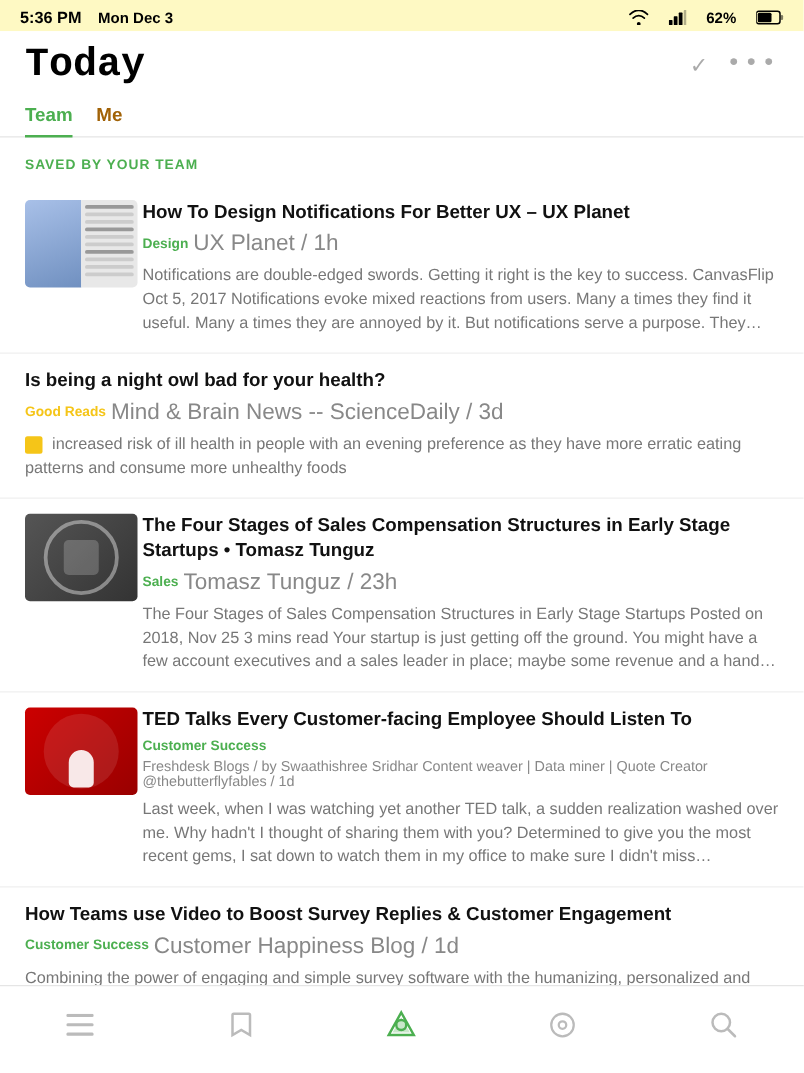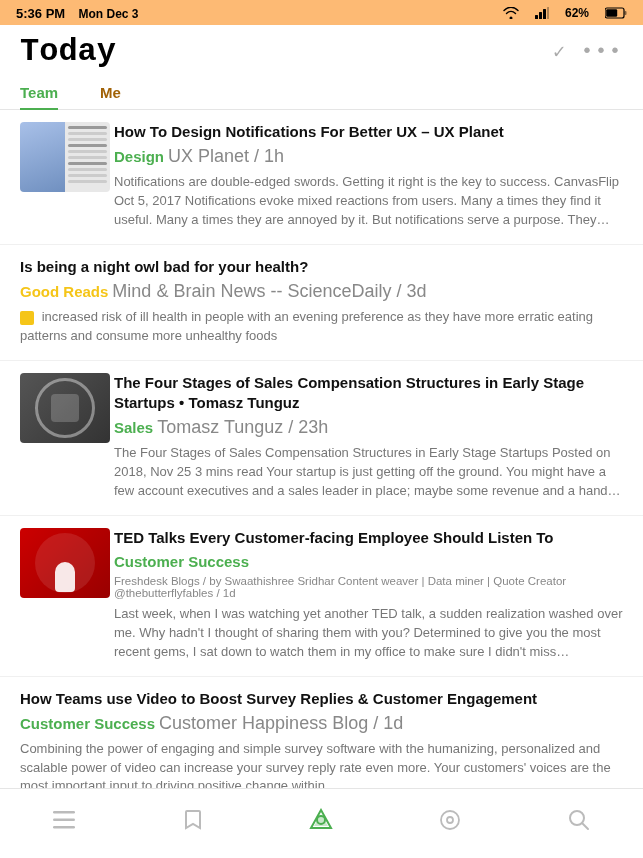--- a/index.html
+++ b/index.html
@@ -10,26 +10,26 @@
       min-height: 858px;
       overflow-x: hidden;
       font-size: 14px;
       color: #222;
     }
 
     
     .status-bar {
       display: flex;
       justify-content: space-between;
-      align-items: flex-start;
+      align-items: center;
       padding: 6px 16px 4px;
       font-size: 12px;
       font-weight: 600;
       color: #000;
-      background: #fdba74;
+      background: #fef9c3;
     }
     .status-bar .time { font-weight: 700; font-size: 13px; }
     .status-bar .right-icons { display: flex; align-items: center; gap: 16px; font-size: 11px; }
 
     
     .header {
       display: flex;
       justify-content: space-between;
       align-items: center;
       padding: 8px 20px 6px;
@@ -42,21 +42,21 @@
       color: #000;
     }
     .header-actions { display: flex; gap: 16px; align-items: center; }
     .header-actions span { font-size: 20px; color: #aaa; cursor: pointer; }
 
     
     .tabs {
       display: flex;
       padding: 0 20px;
       border-bottom: 1px solid #e5e5e5;
-      gap: 42px;
+      gap: 19px;
       text-align: center;
     }
     .tab {
       padding: 8px 0 8px;
       font-size: 15px;
       color: #a16207;
       cursor: pointer;
       position: relative;
       font-weight: 700;
     }
@@ -101,21 +101,21 @@
     }
     .article-meta {
       display: flex;
       flex-wrap: wrap;
       gap: 4px;
       align-items: center;
       margin-bottom: 6px;
       font-size: 12px;
     }
     .tag {
-      font-size: 15px;
+      font-size: 11px;
       font-weight: 600;
       padding: 1px 0;
     }
     .tag-design { color: #4caf50; }
     .tag-goodreads { color: #f5c518; }
     .tag-sales { color: #4caf50; }
     .tag-customer { color: #4caf50; }
     .meta-source { color: #888; font-size: 18px; }
     .article-excerpt {
       font-size: 13px;
@@ -275,20 +275,21 @@
   </div>
 </div>
 
 <div class="tabs">
   <div class="tab active">Team</div>
   <div class="tab">Me</div>
 </div>
 
 <div class="content-area">
 
+  <div class="section-header">SAVED BY YOUR TEAM</div>
 
   <div class="article-item">
     <div class="thumb-ux">
       <div class="thumb-ux-left"></div>
       <div class="thumb-ux-right">
         <div class="thumb-line thumb-line-dark"></div>
         <div class="thumb-line"></div>
         <div class="thumb-line"></div>
         <div class="thumb-line thumb-line-dark"></div>
         <div class="thumb-line"></div>

